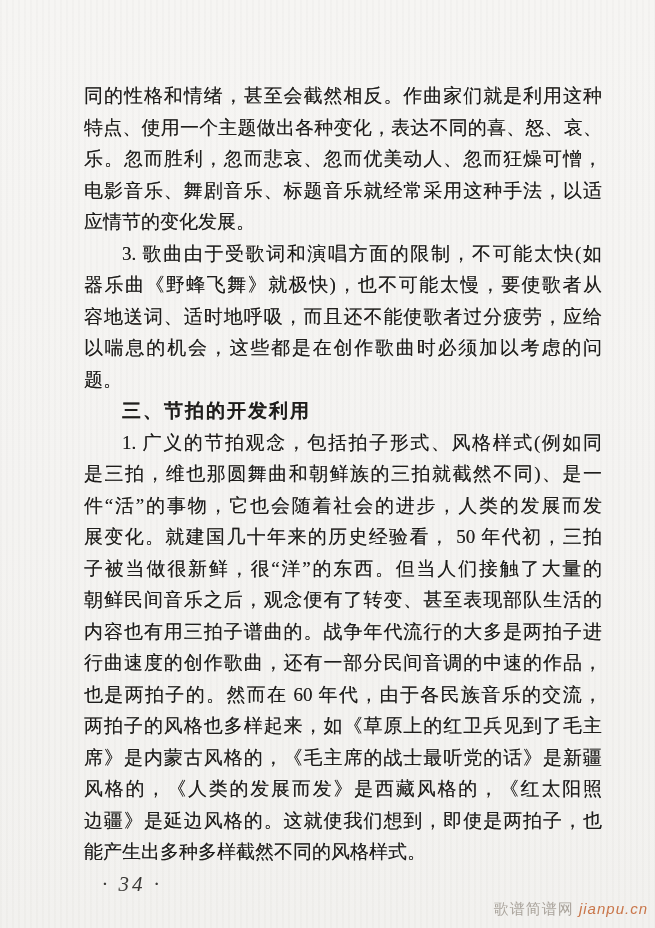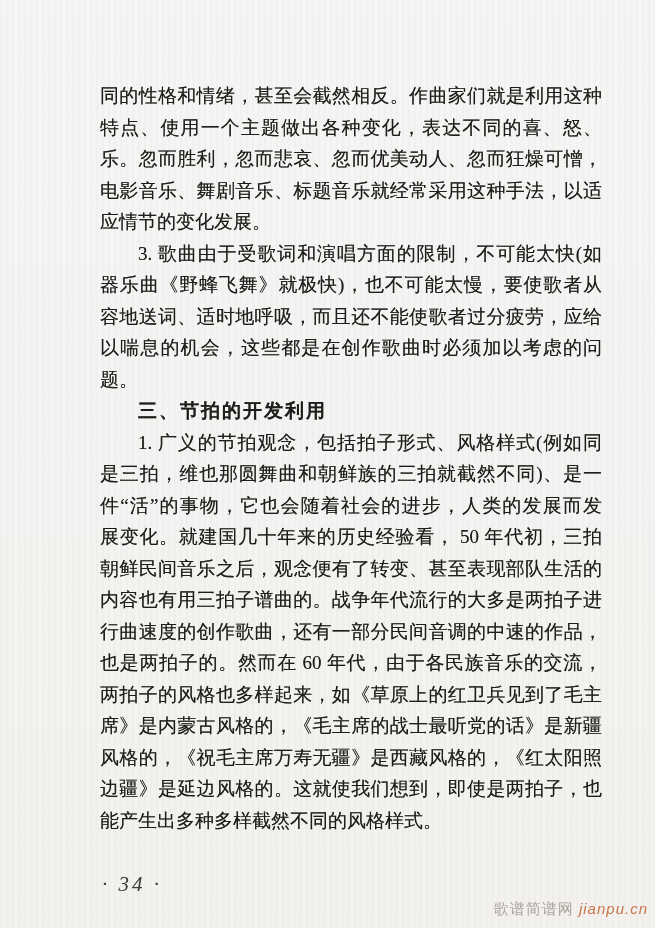--- a/index.html
+++ b/index.html
@@ -32,21 +32,20 @@
     line-height: 31.5px;
     color: #1e1d1b;
     text-shadow: 0 0 0.4px rgba(30,29,27,0.6);
   }
   .line {
     height: 31.5px;
     overflow: hidden;
     text-align: justify;
     text-align-last: justify;
     white-space: normal;
-    margin-left: 16px;
   }
   .line.short {
     text-align: right;
     text-align-last: left;
   }
   .line.indent {
     text-indent: 38px;
   }
   .line.heading {
     font-weight: bold;
@@ -86,27 +85,28 @@
     <div class="line indent">3. 歌曲由于受歌词和演唱方面的限制，不可能太快(如</div>
     <div class="line">器乐曲《野蜂飞舞》就极快)，也不可能太慢，要使歌者从</div>
     <div class="line">容地送词、适时地呼吸，而且还不能使歌者过分疲劳，应给</div>
     <div class="line">以喘息的机会，这些都是在创作歌曲时必须加以考虑的问</div>
     <div class="line short">题。</div>
     <div class="line short indent heading">三、节拍的开发利用</div>
     <div class="line indent">1. 广义的节拍观念，包括拍子形式、风格样式(例如同</div>
     <div class="line">是三拍，维也那圆舞曲和朝鲜族的三拍就截然不同)、是一</div>
     <div class="line">件“活”的事物，它也会随着社会的进步，人类的发展而发</div>
     <div class="line">展变化。就建国几十年来的历史经验看， 50 年代初，三拍</div>
+    <div class="line">子被当做很新鲜，很“洋”的东西。但当人们接触了大量的</div>
     <div class="line">朝鲜民间音乐之后，观念便有了转变、甚至表现部队生活的</div>
     <div class="line">内容也有用三拍子谱曲的。战争年代流行的大多是两拍子进</div>
     <div class="line">行曲速度的创作歌曲，还有一部分民间音调的中速的作品，</div>
     <div class="line">也是两拍子的。然而在 60 年代，由于各民族音乐的交流，</div>
     <div class="line">两拍子的风格也多样起来，如《草原上的红卫兵见到了毛主</div>
     <div class="line">席》是内蒙古风格的，《毛主席的战士最听党的话》是新疆</div>
-    <div class="line">风格的，《祝毛主席万寿无疆》是西藏风格的，《红太阳照</div>
+    <div class="line">风格的，《人类的发展而发》是西藏风格的，《红太阳照</div>
     <div class="line">边疆》是延边风格的。这就使我们想到，即使是两拍子，也</div>
     <div class="line short">能产生出多种多样截然不同的风格样式。</div>
   </div>
 
   <div class="page-number">· 34 ·</div>
 
   <div class="watermark">
     <span class="site-name">歌谱简谱网</span>
     <span> </span>
     <span class="site-url">jianpu.cn</span>

